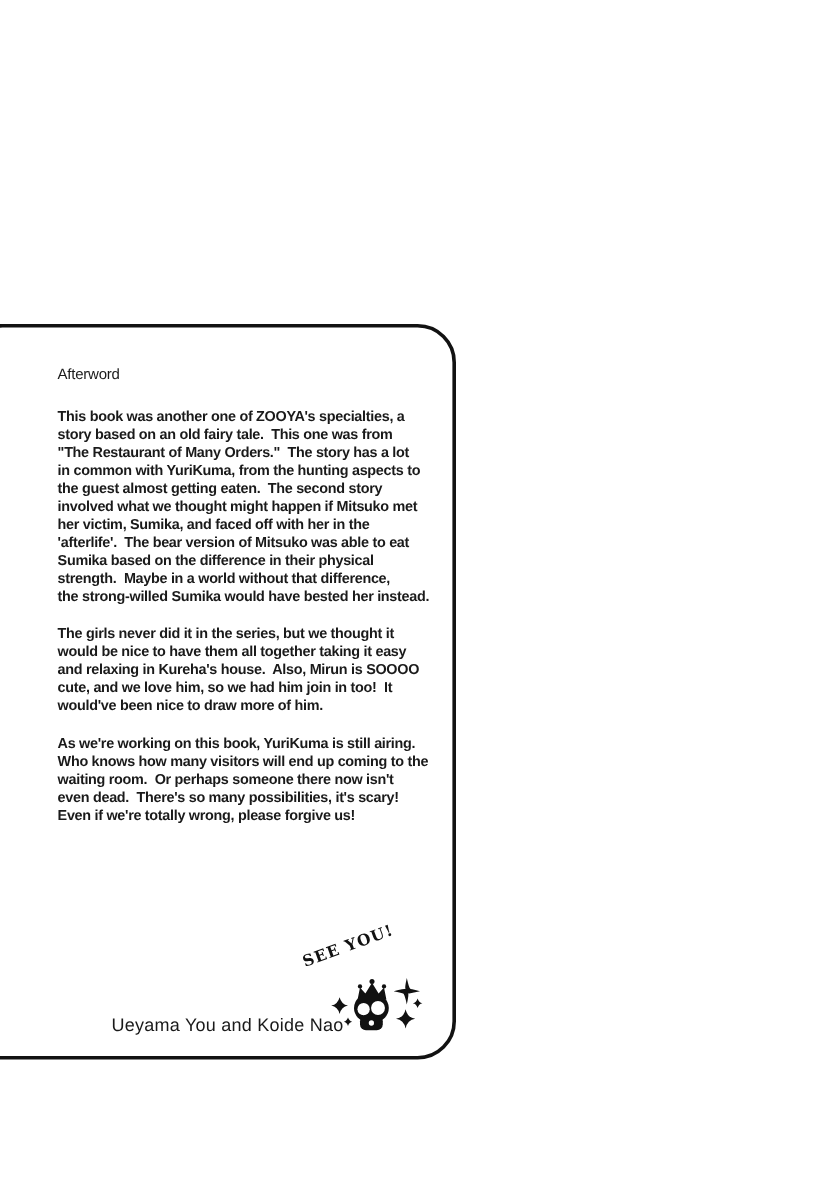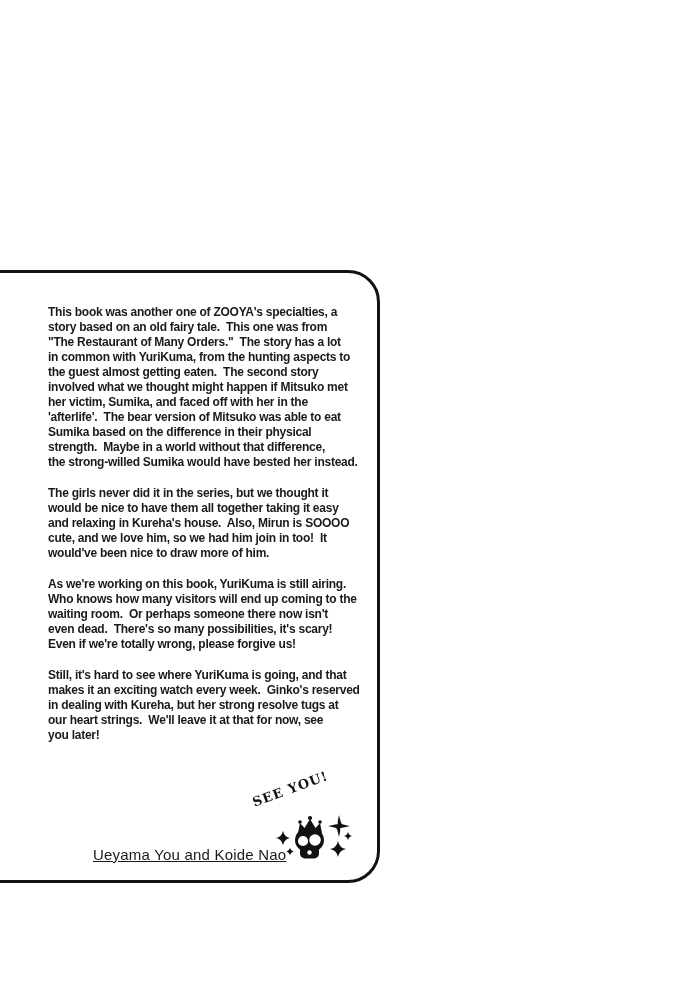--- a/index.html
+++ b/index.html
@@ -43,21 +43,20 @@
     font-weight: bold;
   }
   .signature {
     position: absolute;
     left: 93px;
     top: 845px;
     font-size: 15px;
     line-height: 20px;
     letter-spacing: 0.2px;
     white-space: nowrap;
-    text-decoration: underline;
   }
   .see-you {
     position: absolute;
     left: 253px;
     top: 795px;
     font-family: "DejaVu Serif", serif;
     font-weight: bold;
     font-size: 13px;
     letter-spacing: 1px;
     color: #111111;
@@ -73,20 +72,21 @@
     height: 58px;
   }
 </style>
 </head>
 <body>
 
 <div class="page">
 
   <div class="afterword-box">
     <div class="box-content">
+      <p class="heading">Afterword</p>
       <p class="para">This book was another one of ZOOYA's specialties, a
 story based on an old fairy tale.  This one was from
 "The Restaurant of Many Orders."  The story has a lot
 in common with YuriKuma, from the hunting aspects to
 the guest almost getting eaten.  The second story
 involved what we thought might happen if Mitsuko met
 her victim, Sumika, and faced off with her in the
 'afterlife'.  The bear version of Mitsuko was able to eat
 Sumika based on the difference in their physical
 strength.  Maybe in a world without that difference,
@@ -94,25 +94,20 @@
       <p class="para">The girls never did it in the series, but we thought it
 would be nice to have them all together taking it easy
 and relaxing in Kureha's house.  Also, Mirun is SOOOO
 cute, and we love him, so we had him join in too!  It
 would've been nice to draw more of him.</p>
       <p class="para">As we're working on this book, YuriKuma is still airing.
 Who knows how many visitors will end up coming to the
 waiting room.  Or perhaps someone there now isn't
 even dead.  There's so many possibilities, it's scary!
 Even if we're totally wrong, please forgive us!</p>
-      <p class="para">Still, it's hard to see where YuriKuma is going, and that
-makes it an exciting watch every week.  Ginko's reserved
-in dealing with Kureha, but her strong resolve tugs at
-our heart strings.  We'll leave it at that for now, see
-you later!</p>
     </div>
   </div>
 
   <div class="signature">Ueyama You and Koide Nao</div>
 
   <div class="see-you">SEE YOU!</div>
 
   <svg class="stamp-svg" viewBox="0 0 90 58" xmlns="http://www.w3.org/2000/svg" aria-hidden="true">
     <g fill="#111111">
 

